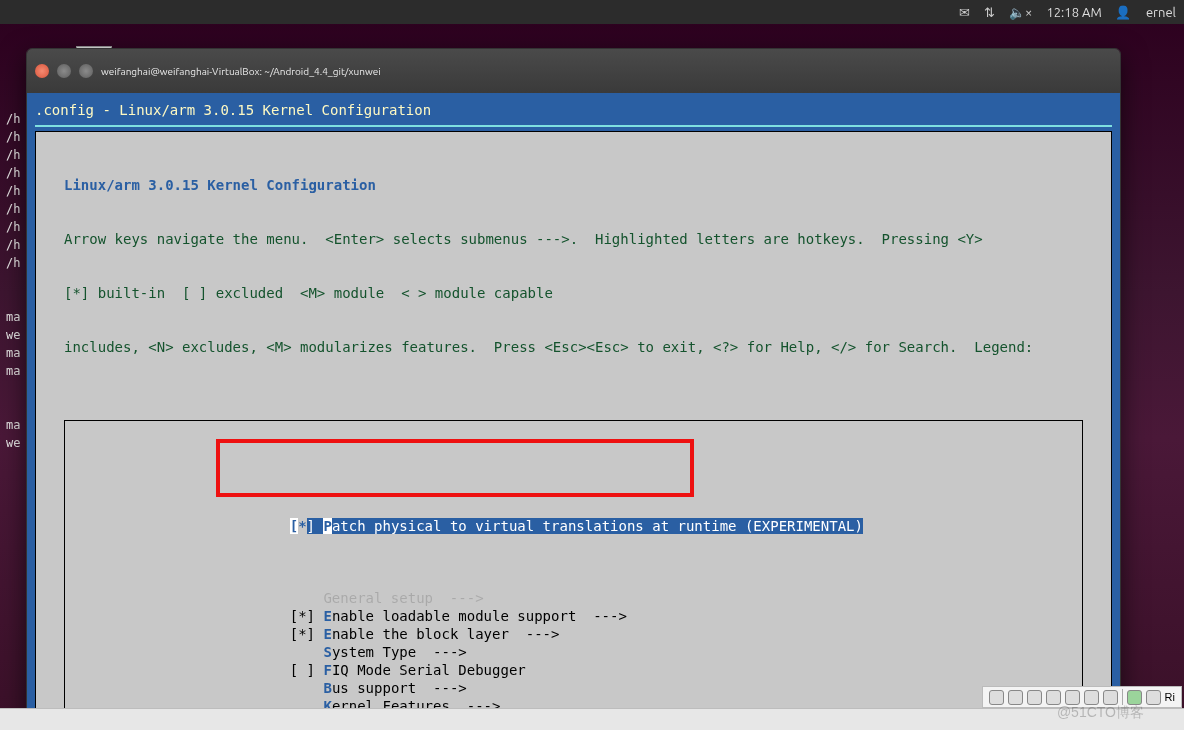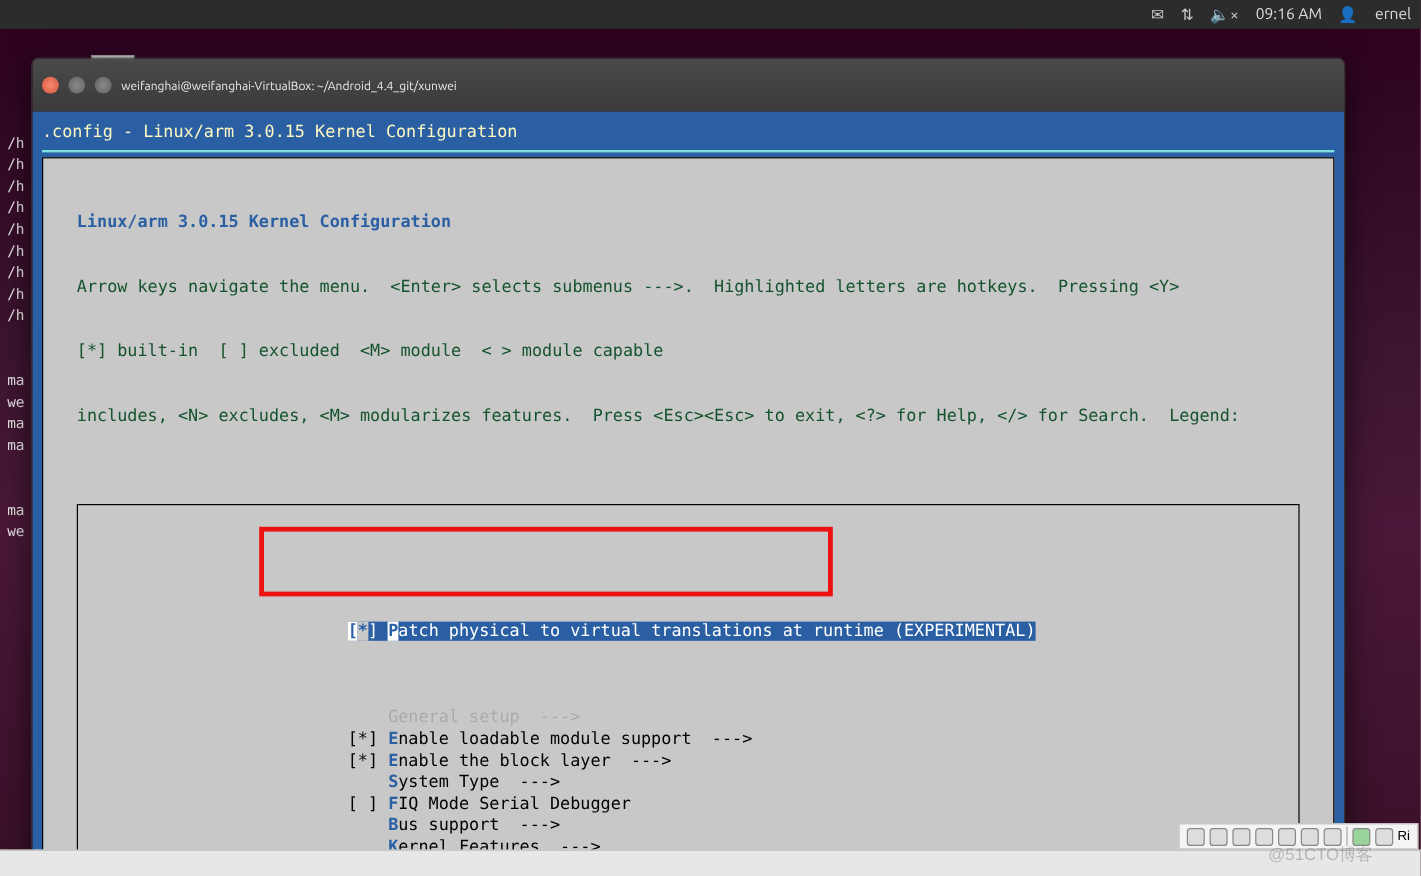--- a/index.html
+++ b/index.html
@@ -152,21 +152,21 @@
     font-size: 14px;
   }
 </style>
 </head>
 <body>
 
 <div class="topbar">
   <span class="ico">✉</span>
   <span class="ico">⇅</span>
   <span class="ico">🔈×</span>
-  <span>09:16 AM</span>
+  <span>12:18 AM</span>
   <span class="ico">👤</span>
   <span>ernel</span>
 </div>
 
 <div class="file-thumb"># /et</div>
 
 <pre class="bg-history">/h
 /h
 /h
 /h

